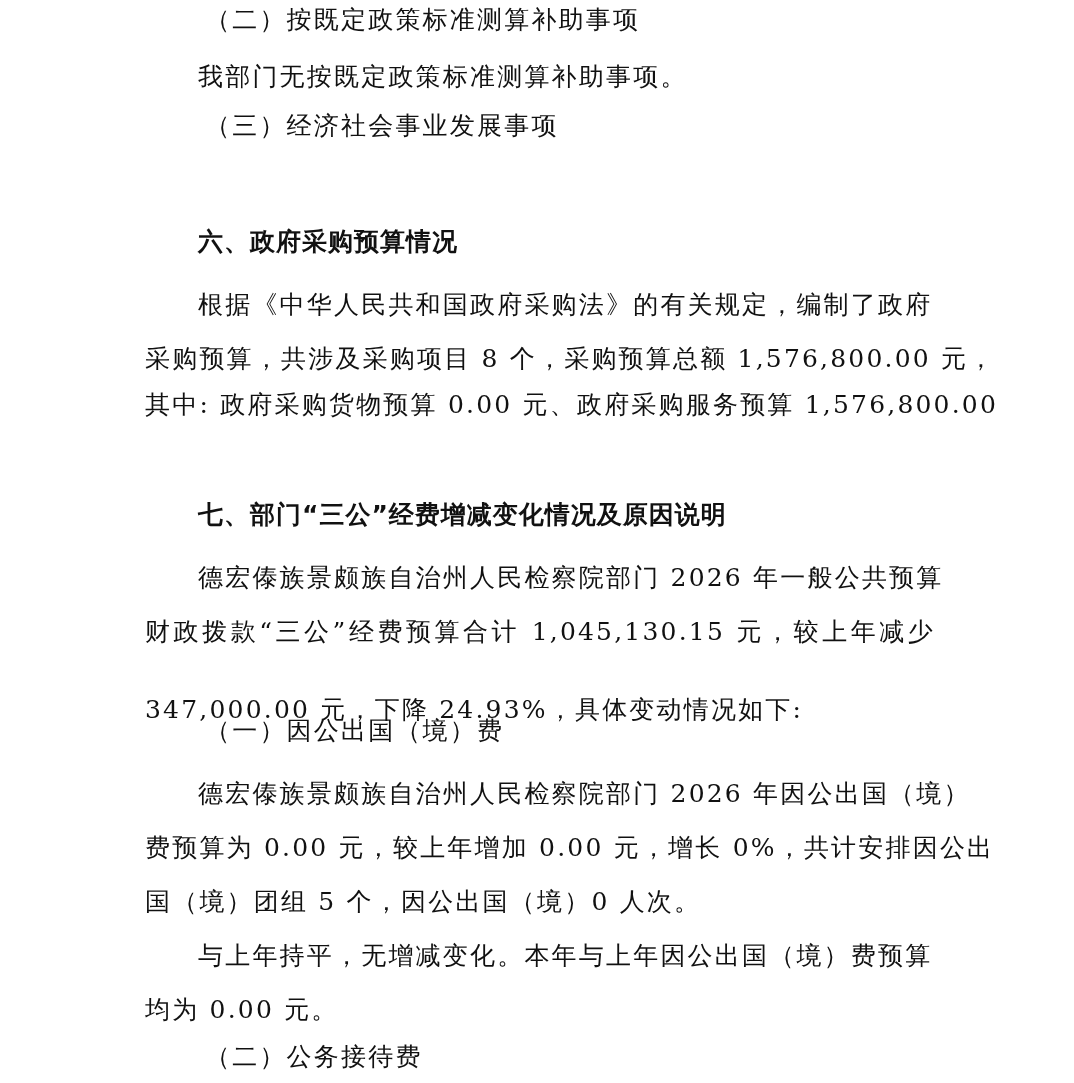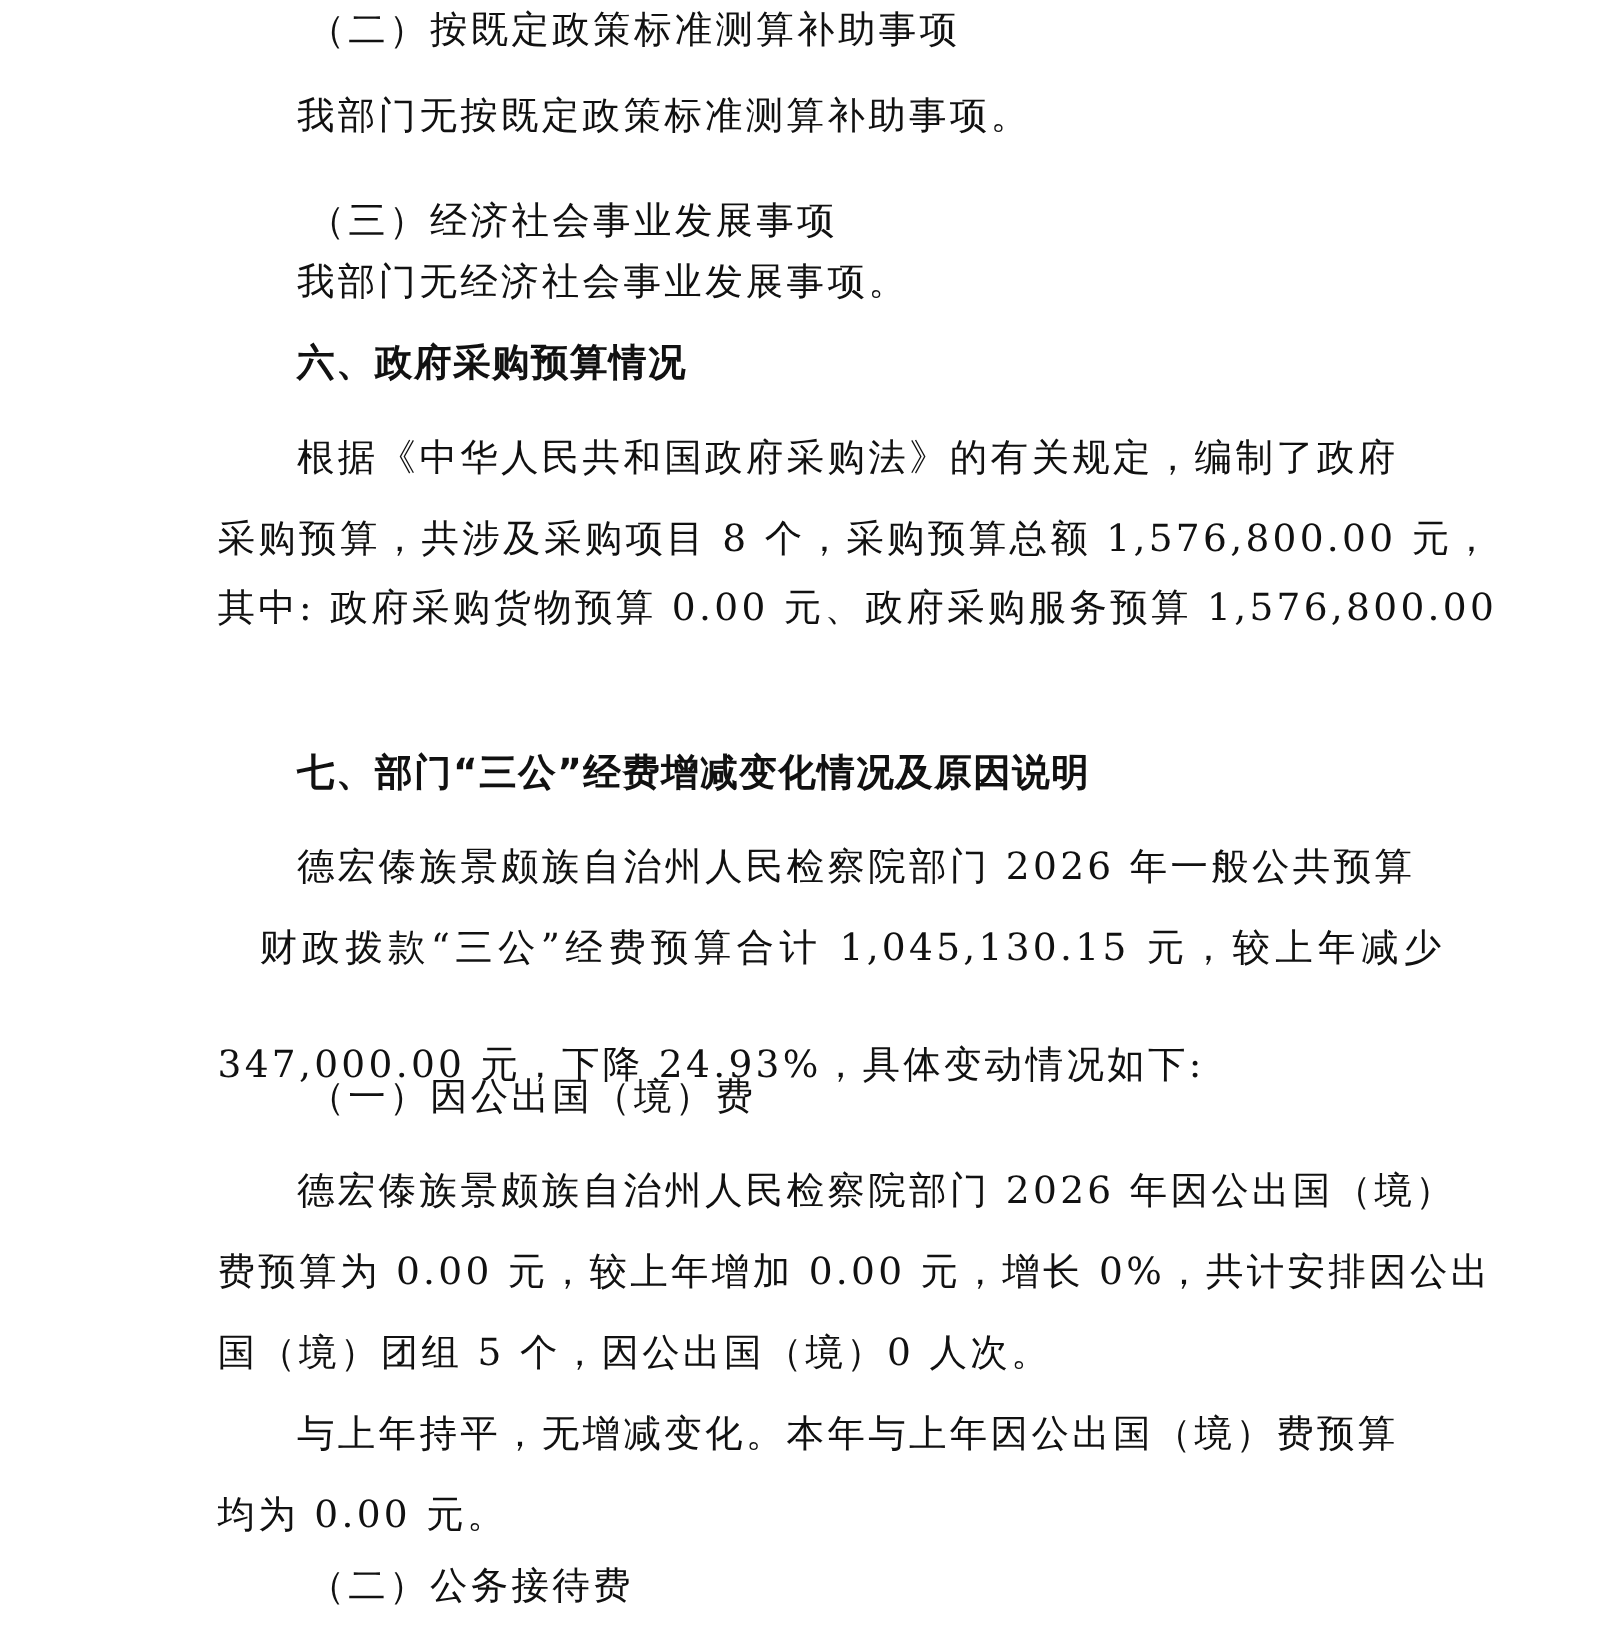--- a/index.html
+++ b/index.html
@@ -21,31 +21,30 @@
   .h { font-family: "DejaVu Sans", "Liberation Sans", sans-serif; font-weight: bold; letter-spacing: 1px; }
   .just { text-align: justify; text-align-last: justify; }
 </style>
 </head>
 <body>
 
 <div class="page">
   <div class="line sub" style="top:4px;">（二）按既定政策标准测算补助事项</div>
   <div class="line indent" style="top:61px;">我部门无按既定政策标准测算补助事项。</div>
 
-  <div class="line sub" style="top:131px;">（三）经济社会事业发展事项</div>
-  <div class="line indent" style="top:172px;">我部门无经济社会事业发展事项。</div>
+  <div class="line sub" style="top:110px;">（三）经济社会事业发展事项</div>
 
   <div class="line indent h" style="top:226px;">六、政府采购预算情况</div>
   <div class="line indent just" style="top:289px; width:732px;">根据《中华人民共和国政府采购法》的有关规定，编制了政府</div>
   <div class="line just" style="top:343px;">采购预算，共涉及采购项目 8 个，采购预算总额 1,576,800.00 元，</div>
   <div class="line just" style="top:389px;">其中: 政府采购货物预算 0.00 元、政府采购服务预算 1,576,800.00</div>
 
   <div class="line indent h" style="top:499px;">七、部门“三公”经费增减变化情况及原因说明</div>
   <div class="line indent just" style="top:562px; width:732px;">德宏傣族景颇族自治州人民检察院部门 2026 年一般公共预算</div>
-  <div class="line just" style="top:616px;margin-left:28px;">财政拨款“三公”经费预算合计 1,045,130.15 元，较上年减少</div>
+  <div class="line just" style="top:616px;">财政拨款“三公”经费预算合计 1,045,130.15 元，较上年减少</div>
   <div class="line" style="top:670px;margin-top:24px;">347,000.00 元，下降 24.93%，具体变动情况如下:</div>
 
   <div class="line sub" style="top:715px;">（一）因公出国（境）费</div>
   <div class="line indent just" style="top:778px; width:732px;">德宏傣族景颇族自治州人民检察院部门 2026 年因公出国（境）</div>
   <div class="line just" style="top:832px;">费预算为 0.00 元，较上年增加 0.00 元，增长 0%，共计安排因公出</div>
   <div class="line" style="top:886px;">国（境）团组 5 个，因公出国（境）0 人次。</div>
 
   <div class="line indent just" style="top:940px; width:732px;">与上年持平，无增减变化。本年与上年因公出国（境）费预算</div>
   <div class="line" style="top:994px;">均为 0.00 元。</div>
 

